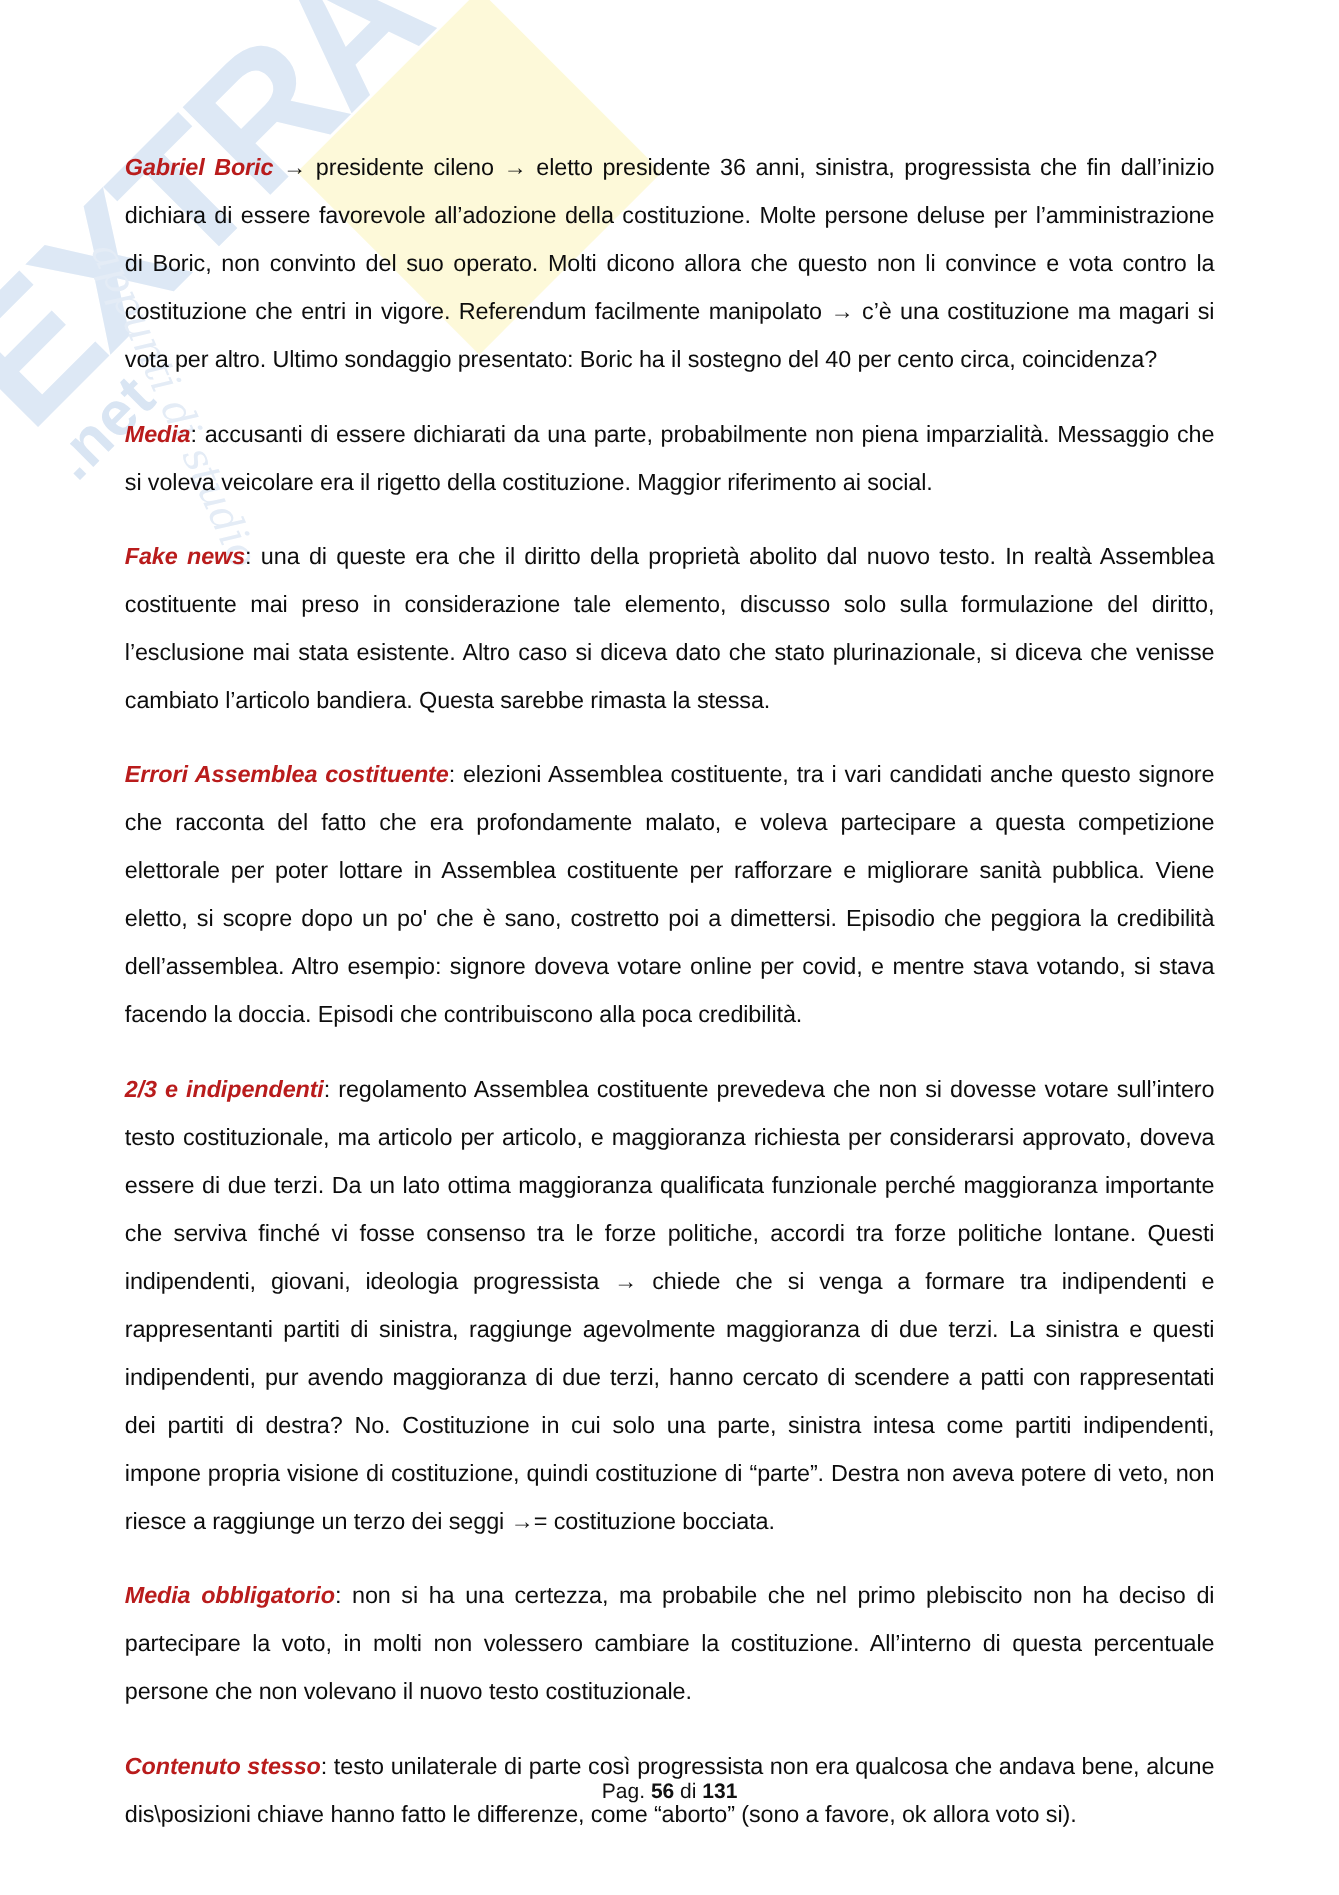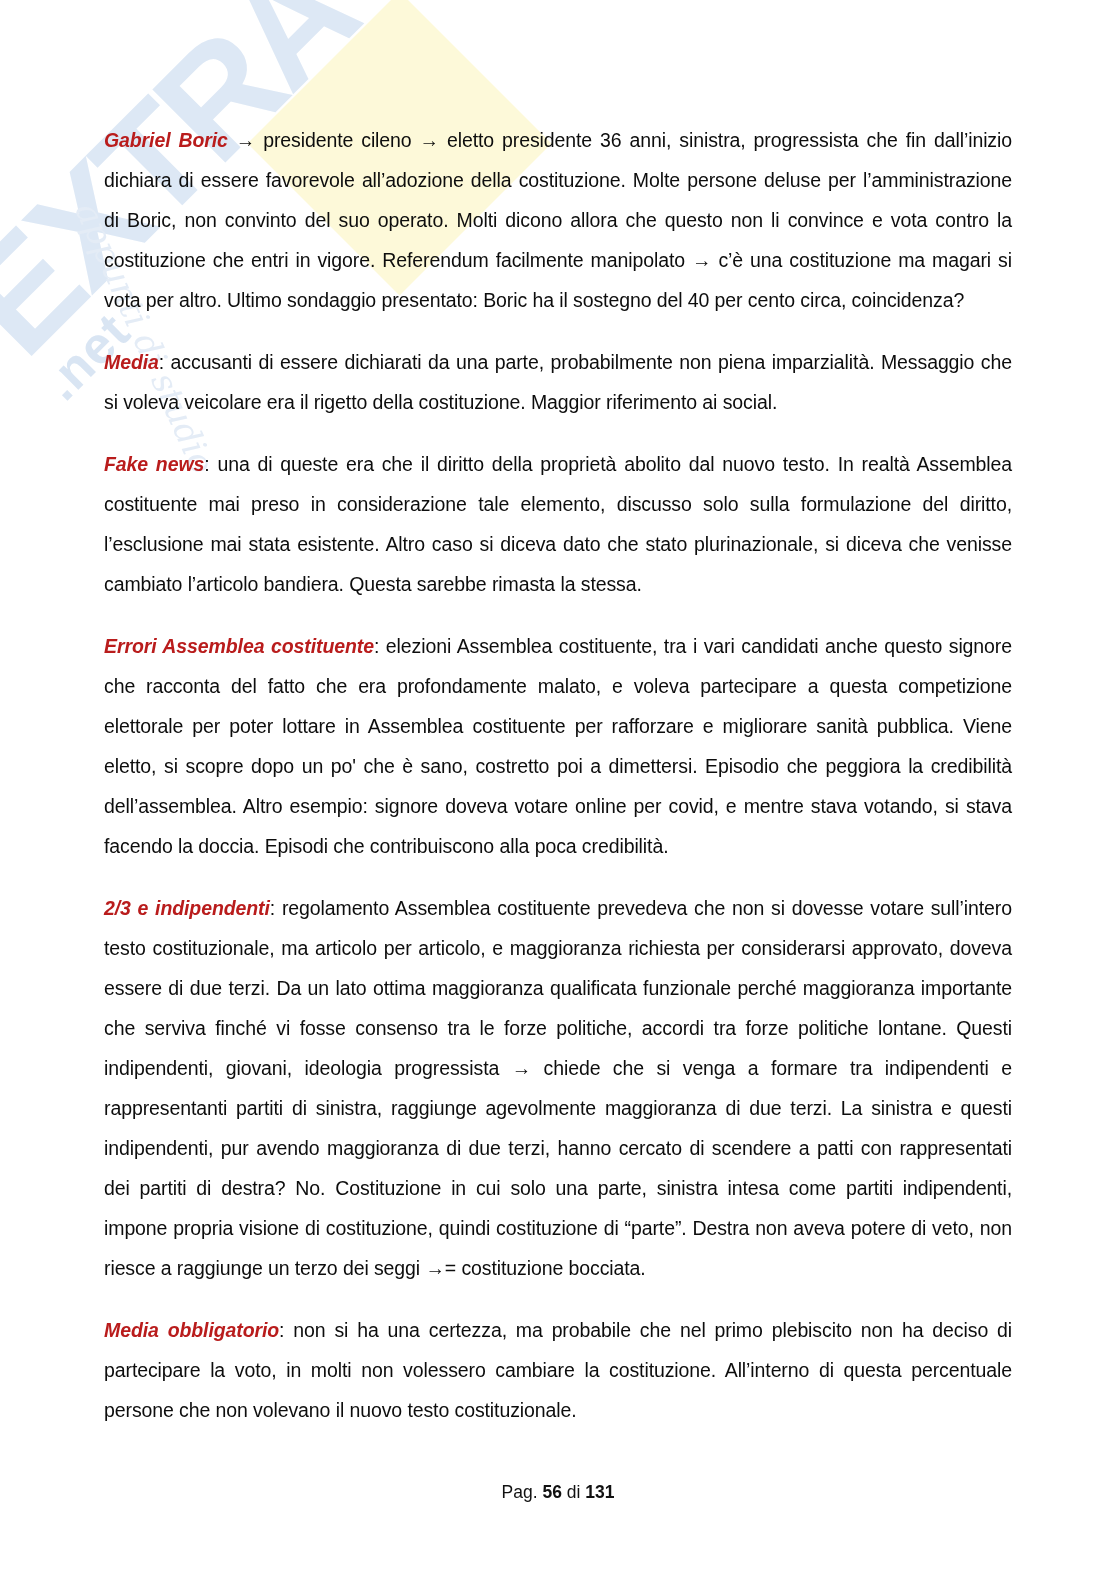--- a/index.html
+++ b/index.html
@@ -152,20 +152,23 @@
     </p>
 
     <p class="para">
       <span class="lead">2/3 e indipendenti</span><span>: regolamento Assemblea costituente prevedeva che non si dovesse votare sull’intero testo costituzionale, ma articolo per articolo, e maggioranza richiesta per considerarsi approvato, doveva essere di due terzi. Da un lato ottima maggioranza qualificata funzionale perché maggioranza importante che serviva finché vi fosse consenso tra le forze politiche, accordi tra forze politiche lontane.  Questi indipendenti, giovani, ideologia progressista → chiede che si venga a formare tra indipendenti e rappresentanti partiti di sinistra, raggiunge agevolmente maggioranza di due terzi. La sinistra e questi indipendenti, pur avendo maggioranza di due terzi, hanno cercato di scendere a patti con rappresentati dei partiti di destra? No. Costituzione in cui solo una parte, sinistra intesa come partiti indipendenti, impone propria visione di costituzione, quindi costituzione di “parte”. Destra non aveva potere di veto, non riesce a raggiunge un terzo dei seggi →= costituzione bocciata.</span>
     </p>
 
     <p class="para">
       <span class="lead">Media obbligatorio</span><span>: non si ha una certezza, ma probabile che nel primo plebiscito non ha deciso di partecipare la voto, in molti non volessero cambiare la costituzione.  All’interno di questa percentuale persone che non volevano il nuovo testo costituzionale.</span>
     </p>
 
+    <p class="para">
+      <span class="lead">Contenuto stesso</span><span>: testo unilaterale di parte così progressista non era qualcosa che andava bene, alcune dis\posizioni chiave hanno fatto le differenze, come “aborto” (sono a favore, ok allora voto si).</span>
+    </p>
 
   </div>
 
   <div id="footer">
     <span>Pag. </span><b>56</b><span> di </span><b>131</b>
   </div>
 
 </div>
 
 </body></html>

